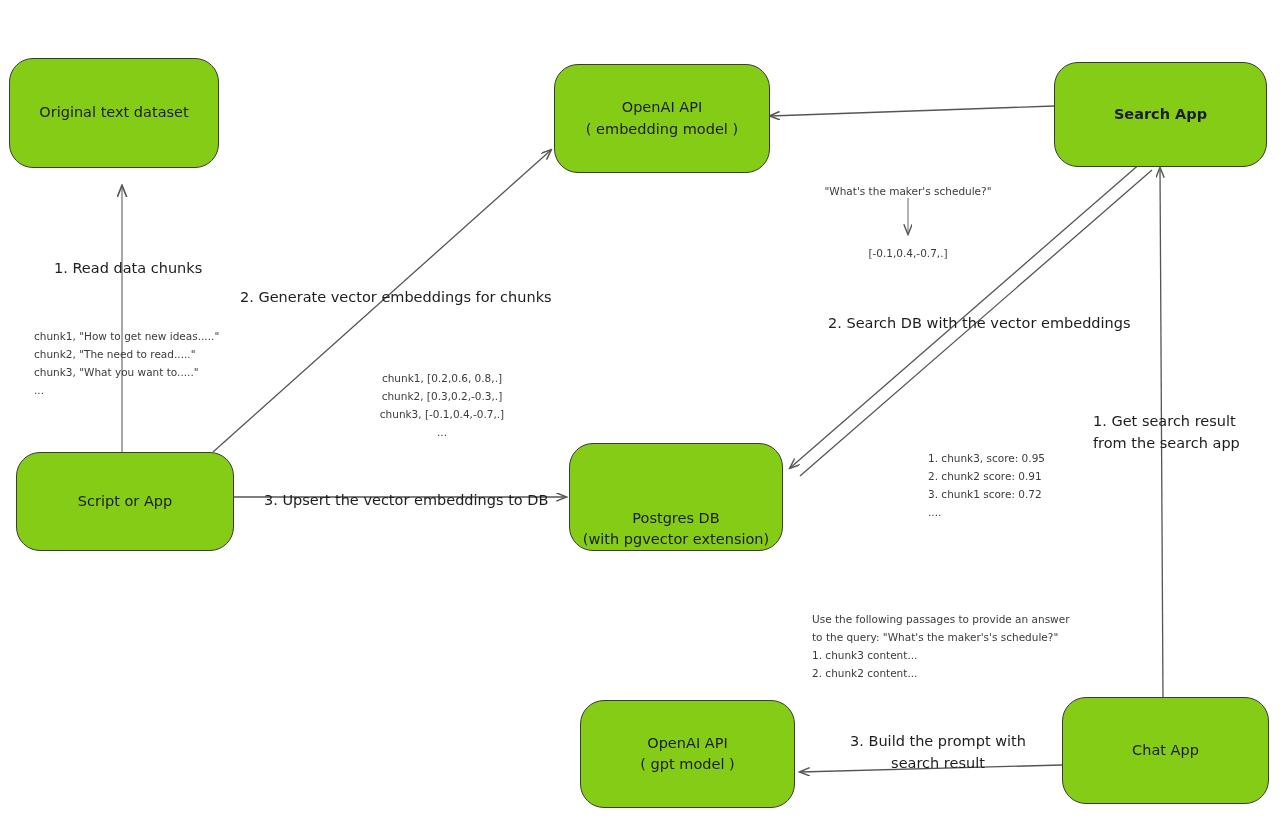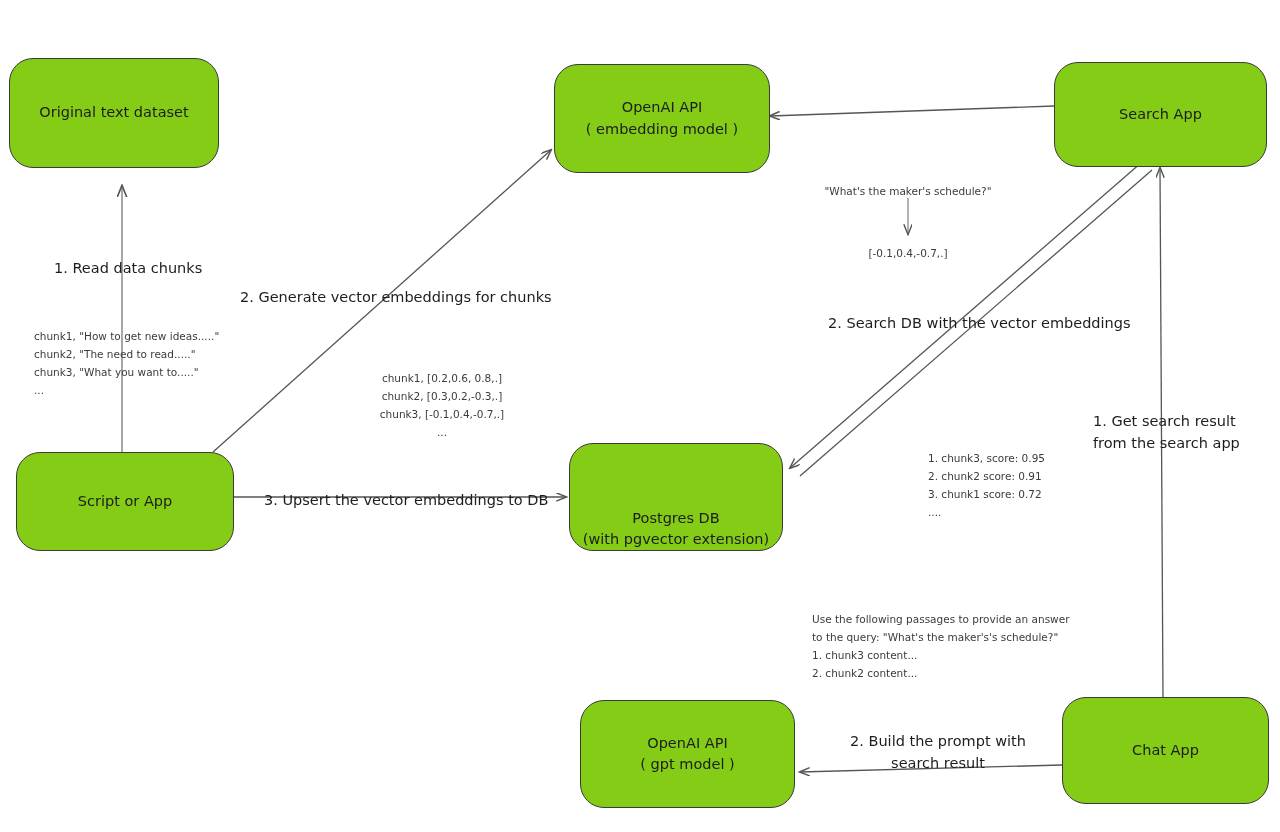--- a/index.html
+++ b/index.html
@@ -121,21 +121,21 @@
   <div class="node" style="left:554px; top:64px; width:214px; height:107px;">
     <span>OpenAI API</span>
     <span class="l2">( embedding model )</span>
   </div>
 
   <div class="node" style="left:569px; top:443px; width:212px; height:106px;justify-content:flex-end;">
     <span>Postgres DB</span>
     <span class="l2">(with pgvector extension)</span>
   </div>
 
-  <div class="node" style="left:1054px; top:62px; width:211px; height:103px;">
+  <div class="node" style="left:1054px; top:62px; width:211px; height:103px;font-weight:bold;">
     <span>Search App</span>
   </div>
 
   <div class="node" style="left:1062px; top:697px; width:205px; height:105px;">
     <span>Chat App</span>
   </div>
 
   <div class="node" style="left:580px; top:700px; width:213px; height:106px;">
     <span>OpenAI API</span>
     <span class="l2">( gpt model )</span>
@@ -146,21 +146,21 @@
   <div class="label left" style="left:240px; top:287px; width:330px;">2. Generate vector embeddings for chunks</div>
 
   <div class="label left" style="left:264px; top:490px; width:300px;">3. Upsert the vector embeddings  to DB</div>
 
 
   <div class="label left" style="left:828px; top:313px; width:310px;">2. Search DB with the vector embeddings</div>
 
   <div class="label left" style="left:1093px; top:411px; width:190px;">1. Get search result
 from the search app</div>
 
-  <div class="label" style="left:838px; top:731px; width:200px;">2. Build the prompt with
+  <div class="label" style="left:838px; top:731px; width:200px;">3. Build the prompt with
 search result</div>
 
   <div class="note" style="left:34px; top:328px; width:240px;">chunk1, "How to get new ideas....."
 chunk2, "The need to read....."
 chunk3, "What you want to....."
 ...</div>
 
   <div class="note" style="left:322px; top:370px; width:240px;text-align:center;">chunk1, [0.2,0.6, 0.8,.]
 chunk2, [0.3,0.2,-0.3,.]
 chunk3, [-0.1,0.4,-0.7,.]

